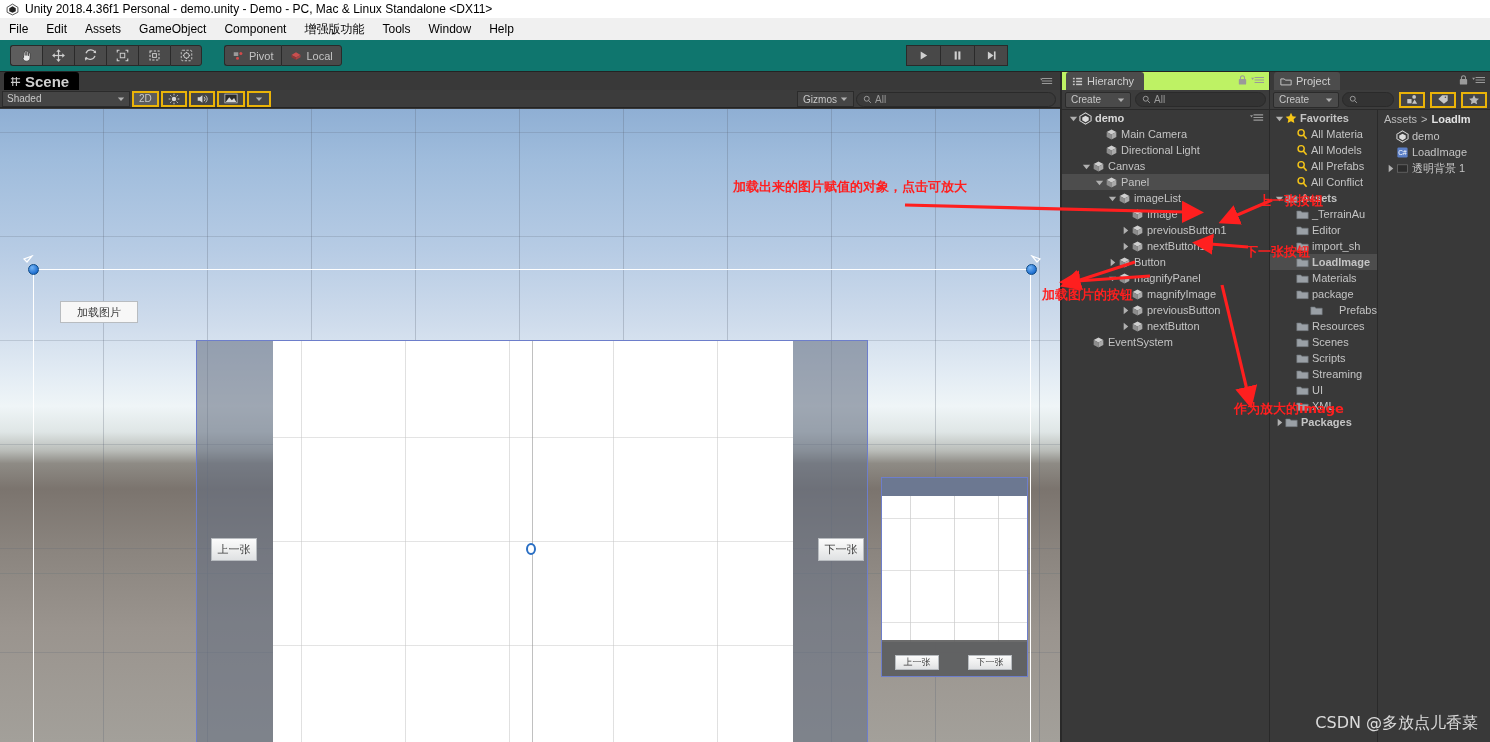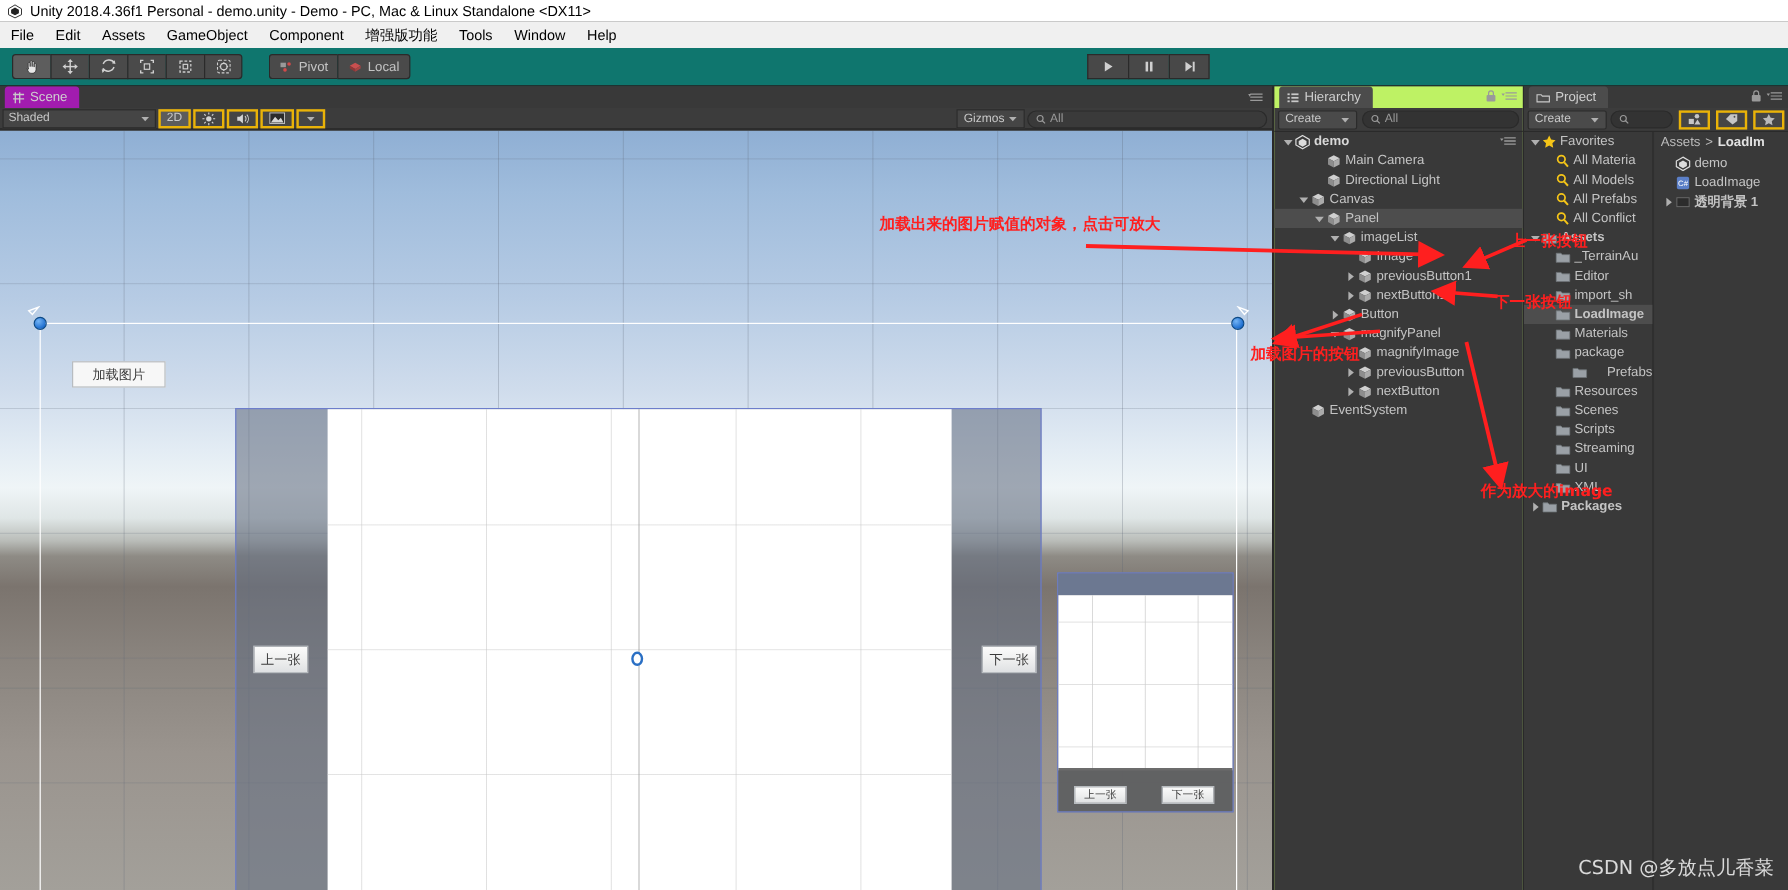--- a/index.html
+++ b/index.html
@@ -78,24 +78,24 @@
     position: absolute; left: 0; top: 72px; width: 1060px; height: 670px;
     background: #393939;
   }
   .tabstrip {
     position: absolute; left: 0; top: 0; width: 100%; height: 18px;
     background: #393939;
   }
   .tab {
     position: absolute; left: 4px; top: 0; height: 18px;
     padding: 0 10px 0 6px;
-    background: #a21caf;
+    background: #000000;
     border-top-left-radius: 3px; border-top-right-radius: 3px;
     display: flex; align-items: center; gap: 4px;
-    color: #cfcfcf; font-size: 11px;
+    color: #cfcfcf; font-size: 15px; font-weight: bold;
   }
   .tabstrip .menu-dots { position: absolute; right: 6px; top: 3px; }
 
   .scene-toolbar {
     position: absolute; left: 0; top: 18px; width: 100%; height: 18px;
     background: #3c3c3c; border-bottom: 1px solid #242424;
     display: flex; align-items: center;
   }
   .draw-mode {
     width: 128px; height: 16px; margin-left: 2px;
@@ -779,21 +779,21 @@
     </div>
 
     <div class="proj-left" id="project-tree">
         <div class="row" style="padding-left: 4px;">
           <svg class="tri" viewBox="0 0 12 12">
             <polygon points="2,4 10,4 6,9" fill="#b0b0b0"></polygon>
           </svg>
           <svg class="star" viewBox="0 0 14 14">
             <polygon points="7,1 8.9,5 13.2,5.6 10.1,8.6 10.9,12.9 7,10.9 3.1,12.9 3.9,8.6 0.8,5.6 5.1,5" fill="#f5c518"></polygon>
           </svg>
-          <span style="font-weight: normal;">Favorites</span>
+          <span style="font-weight: bold;">Favorites</span>
         </div>
         <div class="row" style="padding-left: 15px;">
           <svg class="tri" viewBox="0 0 12 12"></svg>
           <svg class="mag" viewBox="0 0 14 14">
             <circle cx="6" cy="5.5" r="3.6" fill="none" stroke="#f5c518" stroke-width="1.7"></circle>
             <path d="M8.8 8.5L12.4 12.6" stroke="#f5c518" stroke-width="1.9"></path>
           </svg>
           <span style="color: rgb(196, 196, 196);">All Materia</span>
         </div>
         <div class="row" style="padding-left: 15px;">
@@ -947,21 +947,21 @@
             <span>demo</span>
           </div>
           <div class="row" style="padding-left: 6px;">
             <svg class="tri" viewBox="0 0 12 12"></svg>
             <svg class="cube" viewBox="0 0 14 14">
               <rect x="1.5" y="1.5" width="11" height="11" rx="1.5" fill="#5b7fc7"></rect>
               <text x="7" y="10" text-anchor="middle" font-size="7" fill="#ffffff">C#</text>
             </svg>
             <span>LoadImage</span>
           </div>
-          <div class="row" style="padding-left: 6px; font-weight: bold;">
+          <div class="row" style="padding-left: 6px;">
             <svg class="tri" viewBox="0 0 12 12">
               <polygon points="4,2 9,6 4,10" fill="#b0b0b0"></polygon>
             </svg>
             <svg class="cube" viewBox="0 0 14 14">
               <rect x="1.5" y="3" width="11" height="8" fill="#2c2c2c" stroke="#6d6d6d" stroke-width="0.8"></rect>
             </svg>
             <span>透明背景 1</span>
           </div>
         </div>
     </div>

